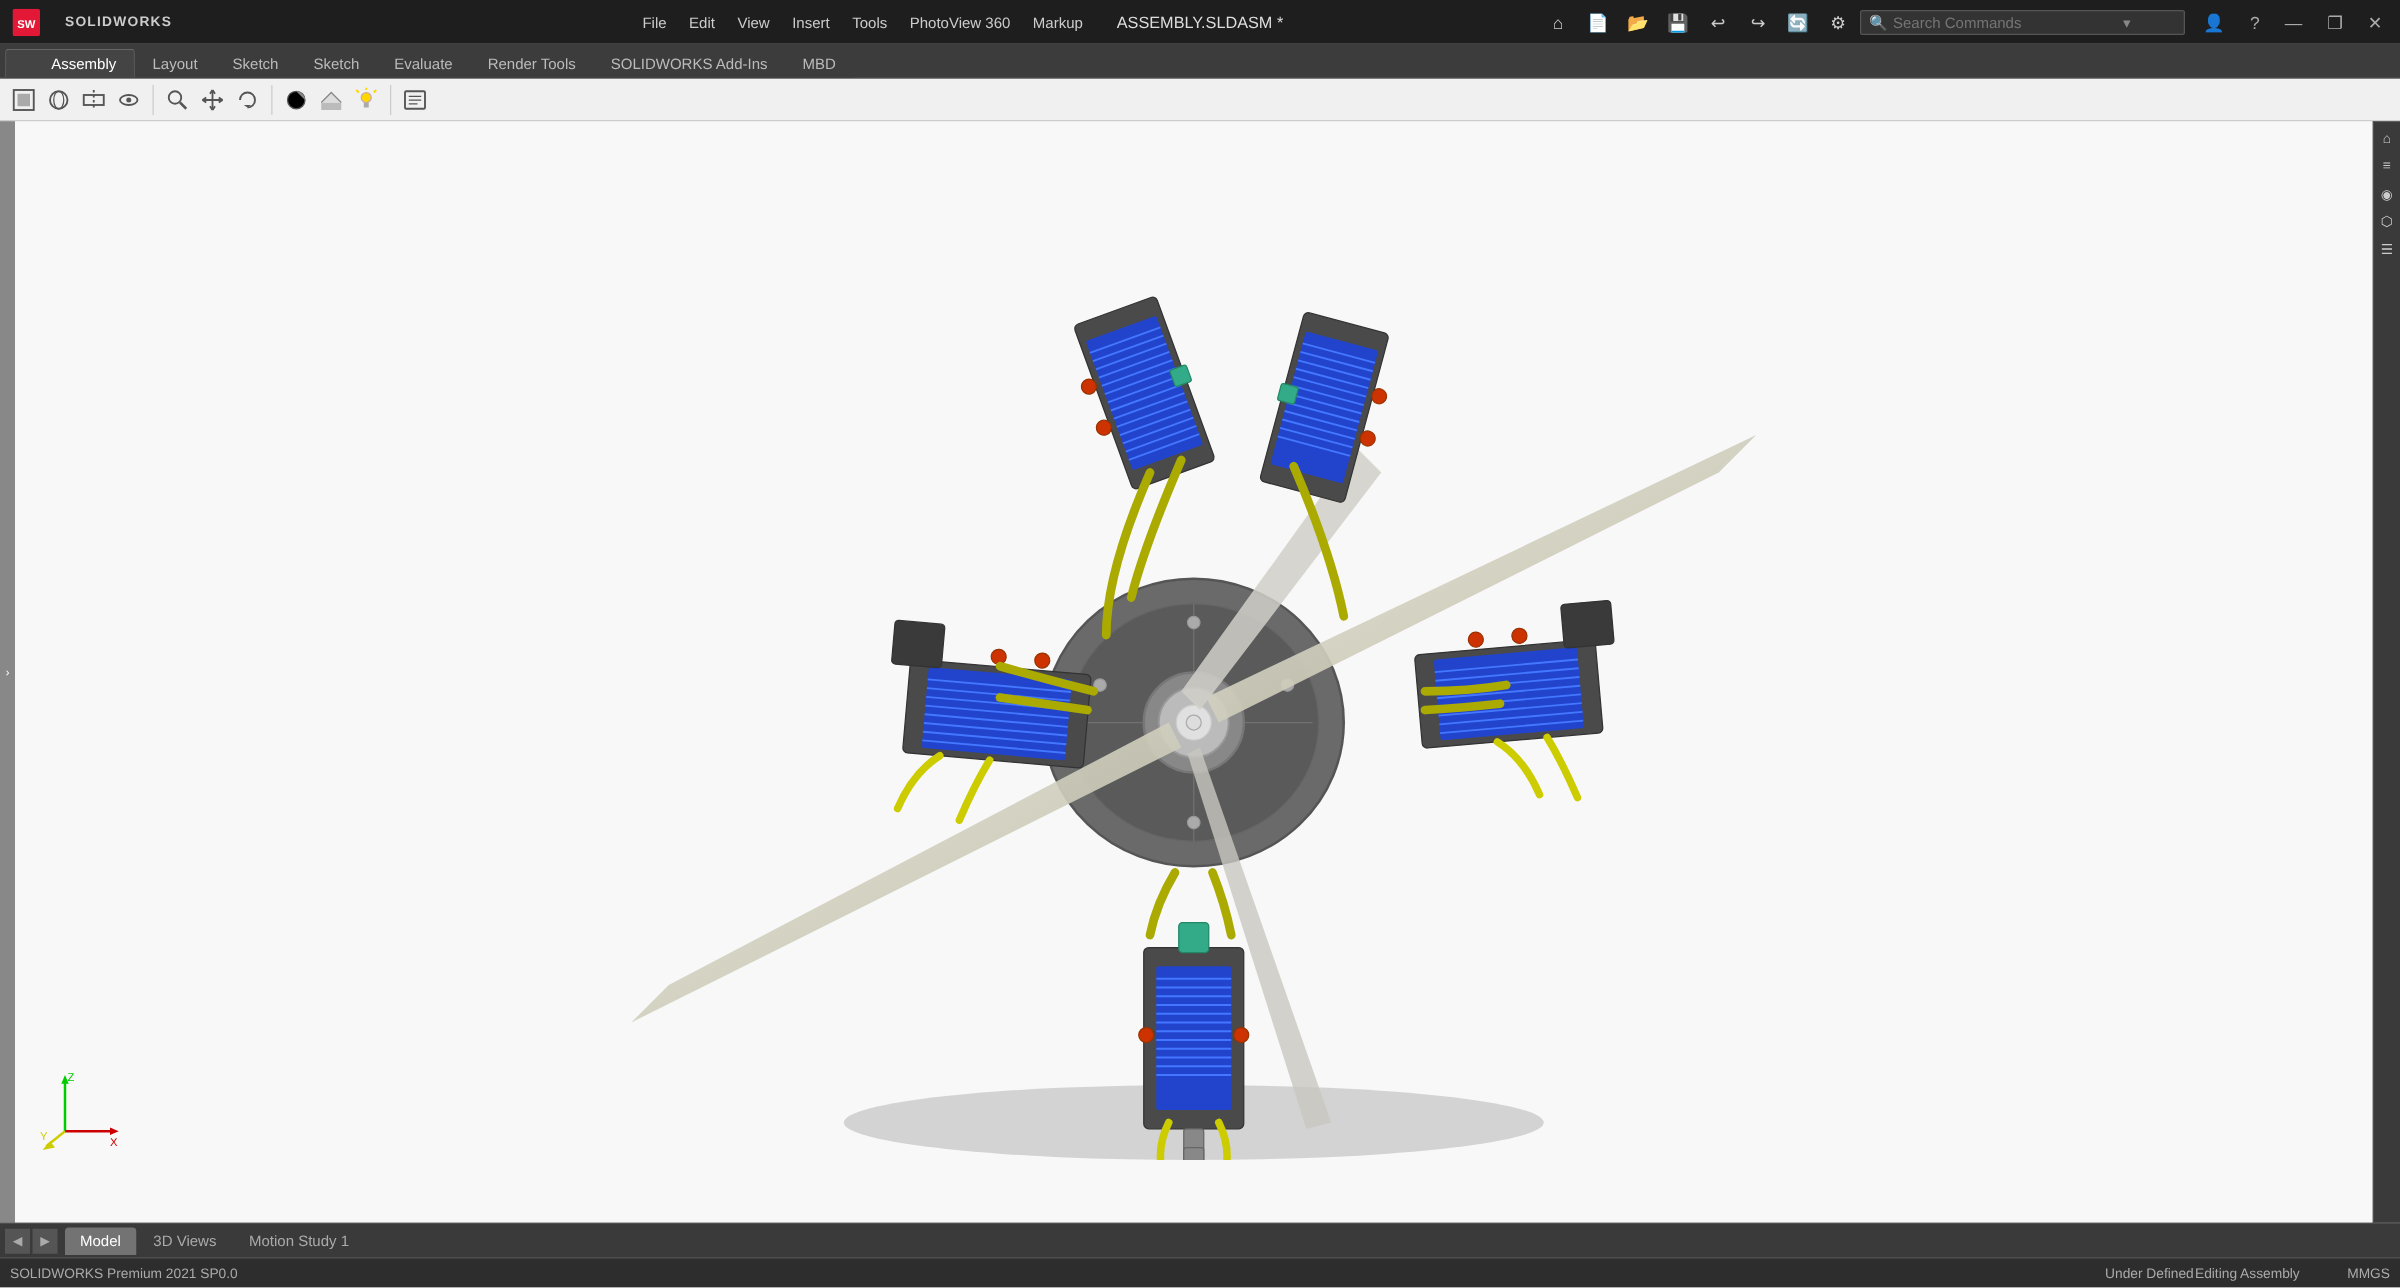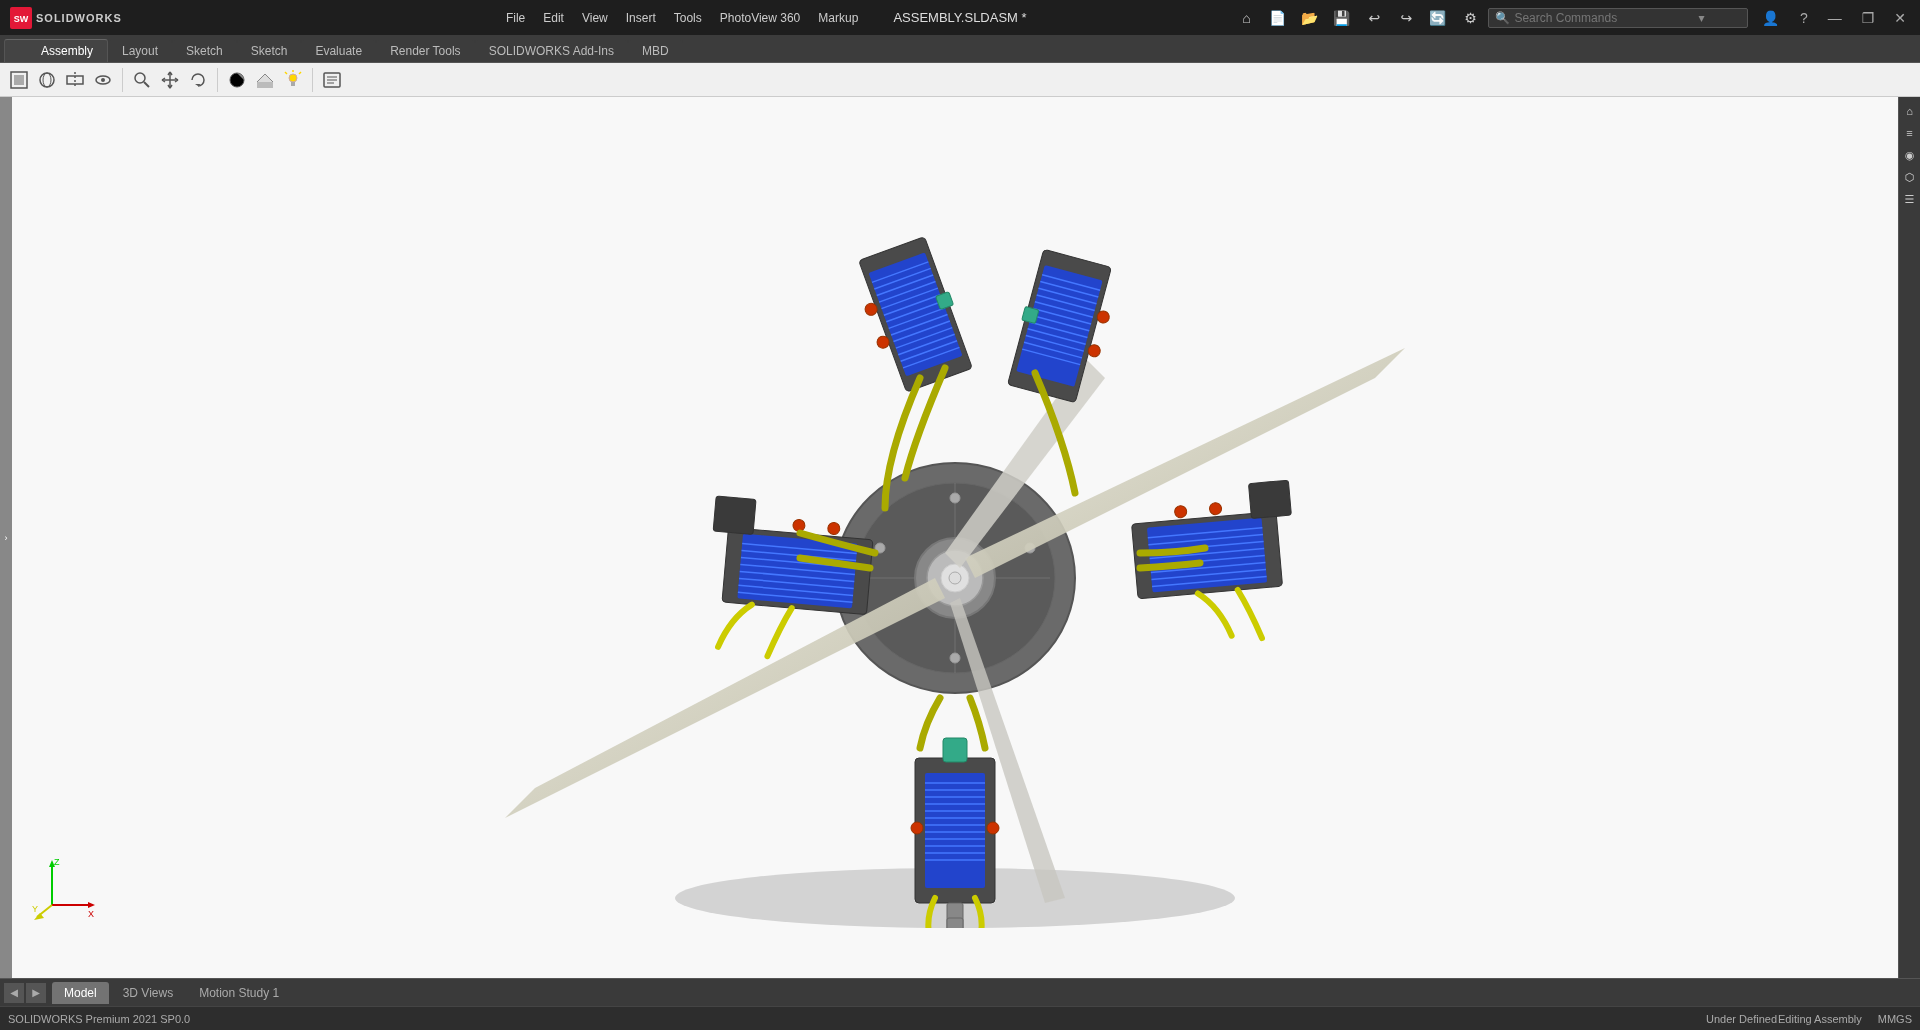--- a/index.html
+++ b/index.html
@@ -11,21 +11,21 @@
       background: #1e1e1e;
       display: flex;
       align-items: center;
       color: #ccc;
       position: relative;
     }
     #sw-logo {
       padding: 0 10px;
       display: flex;
       align-items: center;
-      gap: 4px;
+      gap: 20px;
     }
     #menu-bar {
       display: flex;
       align-items: center;
       gap: 2px;
       flex: 1;
       justify-content: center;
     }
     .menu-item {
       padding: 4px 8px;
@@ -601,14 +601,14 @@
   <div class="bottom-tab active">Model</div>
   <div class="bottom-tab">3D Views</div>
   <div class="bottom-tab">Motion Study 1</div>
 </div>
 
 <div id="status-bar">
   <span>SOLIDWORKS Premium 2021 SP0.0</span>
   <div style="flex:1;"></div>
   <span>Under Defined</span>
   <span>Editing Assembly</span>
-  <span style="margin-left:15px;">MMGS</span>
+  <span style="margin-left:37px;">MMGS</span>
 </div>
 
 </body></html>

